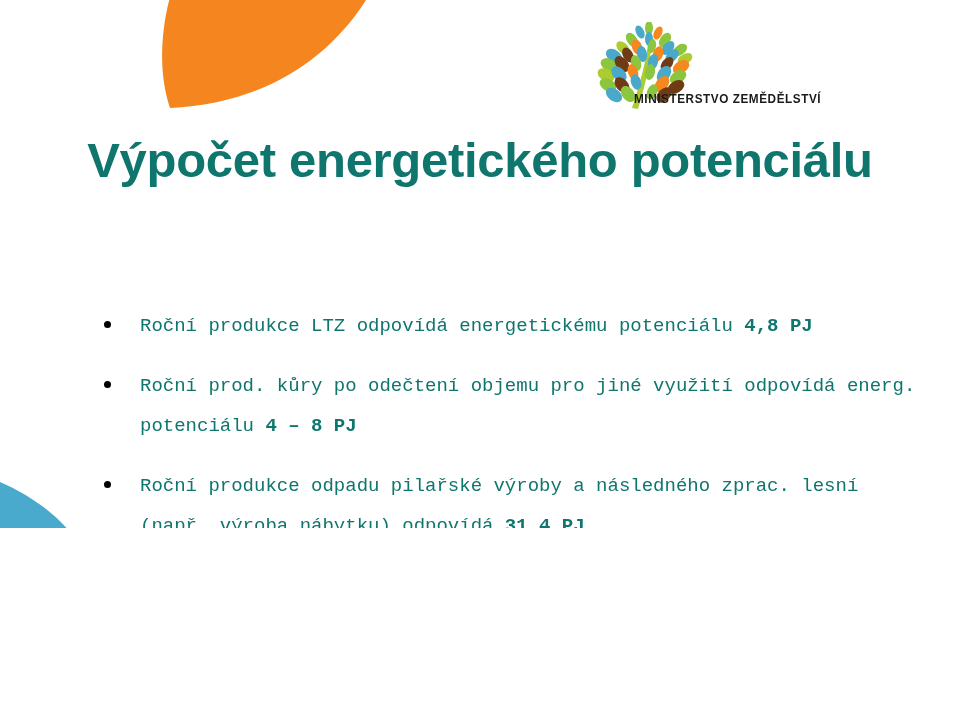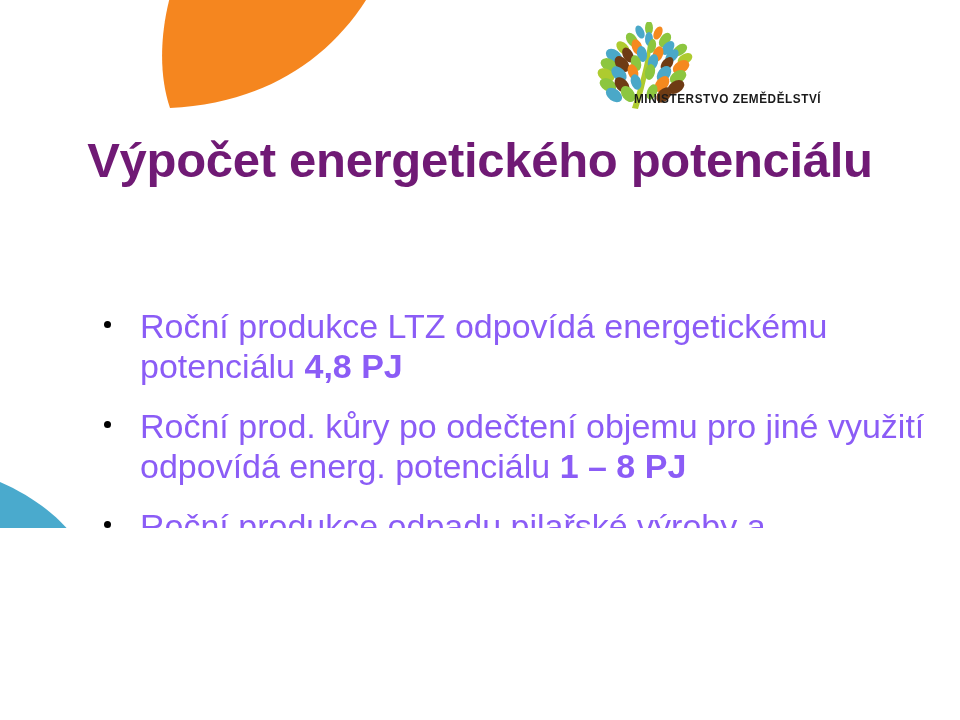--- a/index.html
+++ b/index.html
@@ -91,23 +91,24 @@
   #bullets {
     position: absolute;
     left: 96px;
     top: 306px;
     width: 830px;
   }
   .bullet {
     position: relative;
     padding-left: 44px;
     margin-bottom: 20px;
-    color: #8b5cf6;
-    font-size: 34px;
+    color: #0f766e;
+    font-size: 19px;
     line-height: 40px;
+    font-family: Liberation Mono, monospace;
   }
   .bullet:last-child {
     margin-bottom: 0;
   }
   .bullet-dot {
     position: absolute;
     left: 8px;
     top: 15px;
     width: 7px;
     height: 7px;
@@ -177,35 +178,35 @@
           <ellipse cx="84" cy="65" rx="6" ry="9" fill="#6e3b14" transform="rotate(58 84 65)"></ellipse>
           <ellipse cx="22" cy="73" rx="6" ry="9" fill="#4aa8c8" transform="rotate(-55 22 73)"></ellipse>
           <ellipse cx="36" cy="72" rx="6" ry="9" fill="#8cc63f" transform="rotate(-38 36 72)"></ellipse>
           <ellipse cx="72" cy="73" rx="6" ry="9" fill="#6e3b14" transform="rotate(45 72 73)"></ellipse>
           <ellipse cx="60" cy="70" rx="5" ry="8" fill="#8cc63f" transform="rotate(22 60 70)"></ellipse>
         </g>
     </svg>
     <div id="logo-text" style="color: rgb(26, 26, 26);">MINISTERSTVO ZEMĚDĚLSTVÍ</div>
   </div>
 
-  <div id="title" style="color: #701a75;">
+  <div id="title" style="color: #0f766e;">
     <span class="tline">Výpočet energetického potenciálu</span>
   </div>
 
   <div id="bullets">
 
     <div class="bullet">
       <span class="bullet-dot"></span>
       <span class="bullet-text"><span>Roční produkce LTZ odpovídá energetickému potenciálu  </span><b>4,8 PJ</b></span>
     </div>
 
     <div class="bullet">
       <span class="bullet-dot"></span>
-      <span class="bullet-text"><span>Roční prod. kůry po odečtení objemu pro jiné využití odpovídá energ. potenciálu </span><b>1 – 8 PJ</b></span>
+      <span class="bullet-text"><span>Roční prod. kůry po odečtení objemu pro jiné využití odpovídá energ. potenciálu </span><b>4 – 8 PJ</b></span>
     </div>
 
     <div class="bullet">
       <span class="bullet-dot"></span>
-      <span class="bullet-text"><span>Roční produkce odpadu pilařské výroby a následného zprac. dřeva (např. výroba nábytku) odpovídá </span><b>31,4 PJ</b></span>
+      <span class="bullet-text"><span>Roční produkce odpadu pilařské výroby a následného zprac. lesní (např. výroba nábytku) odpovídá </span><b>31,4 PJ</b></span>
     </div>
 
   </div>
 </div>
 
 </body></html>

